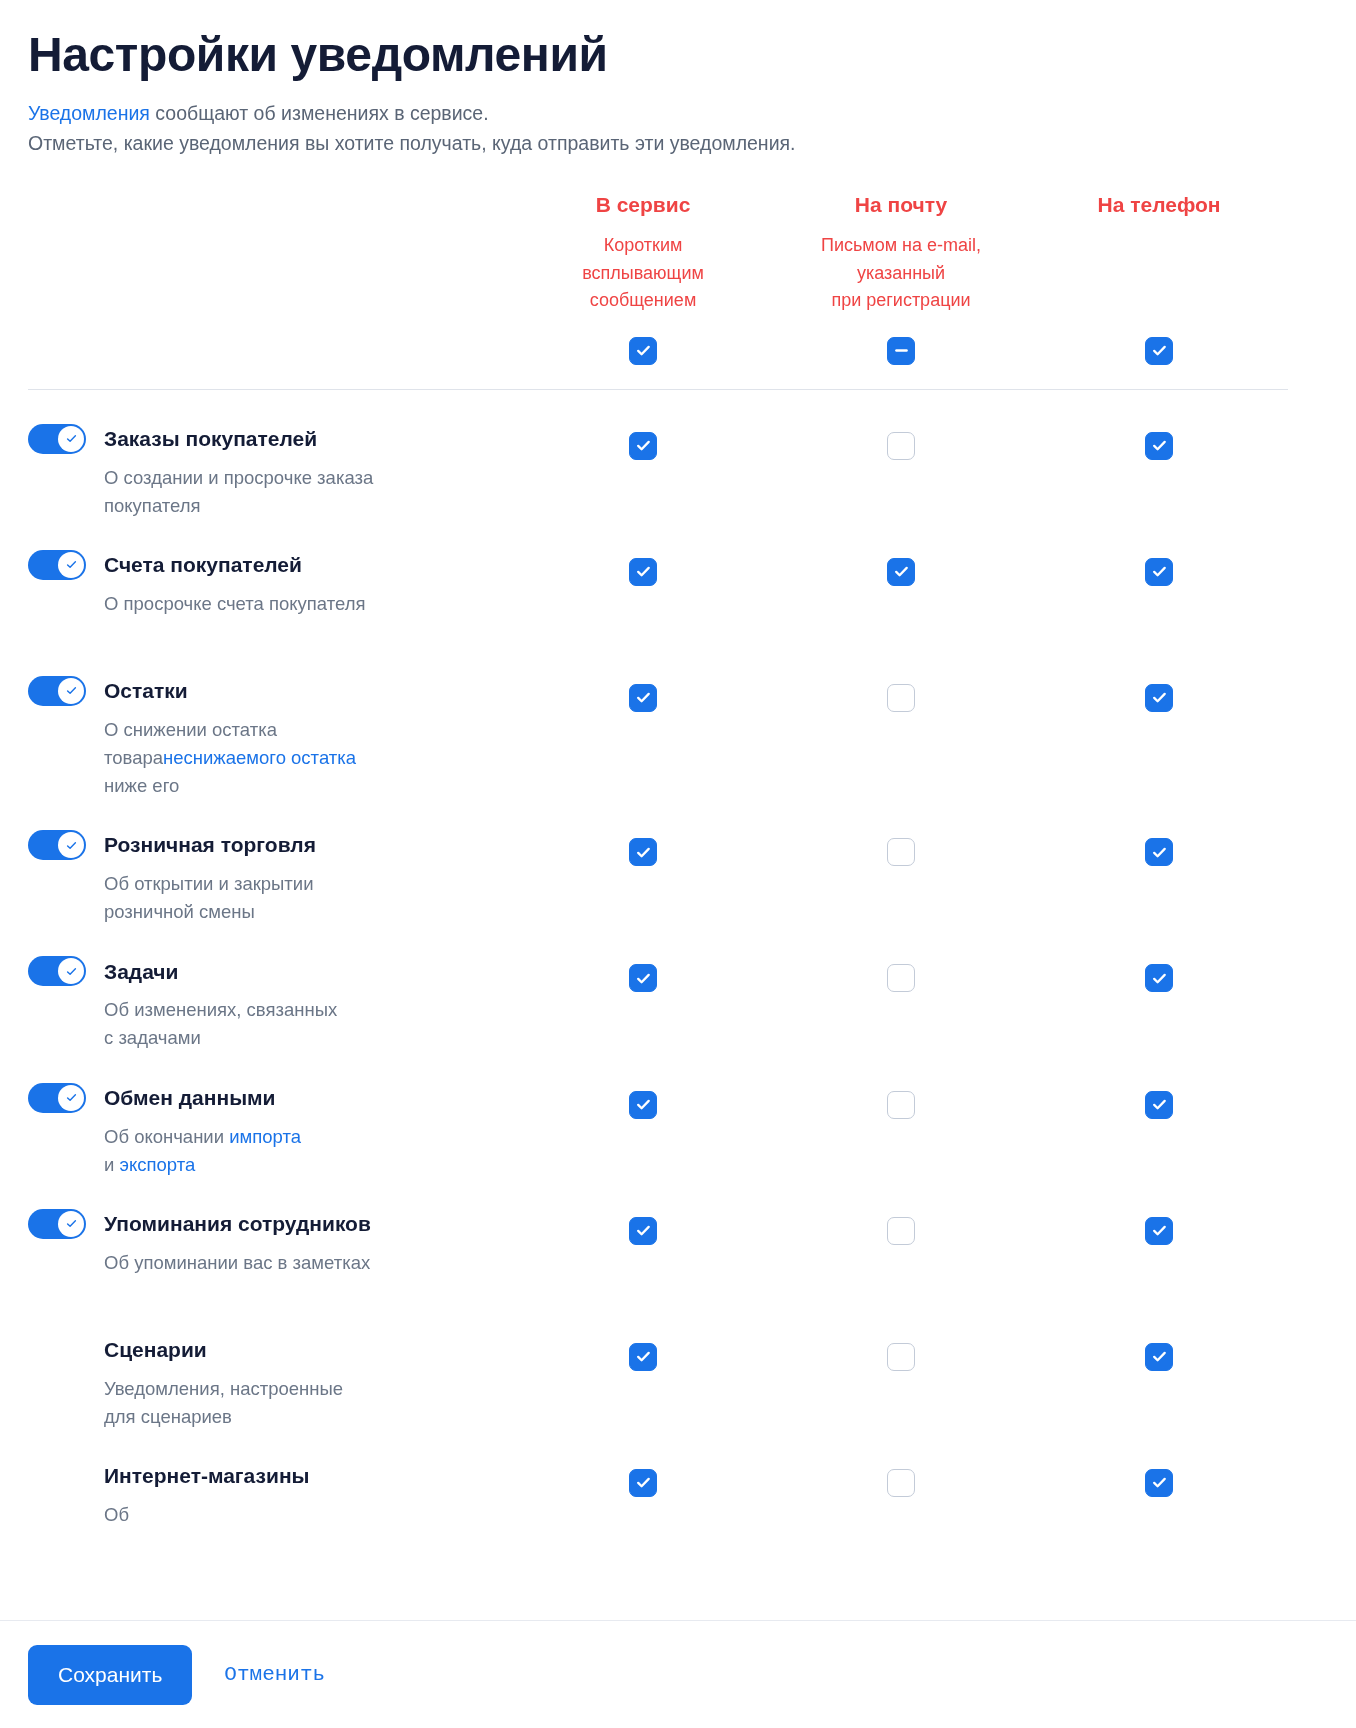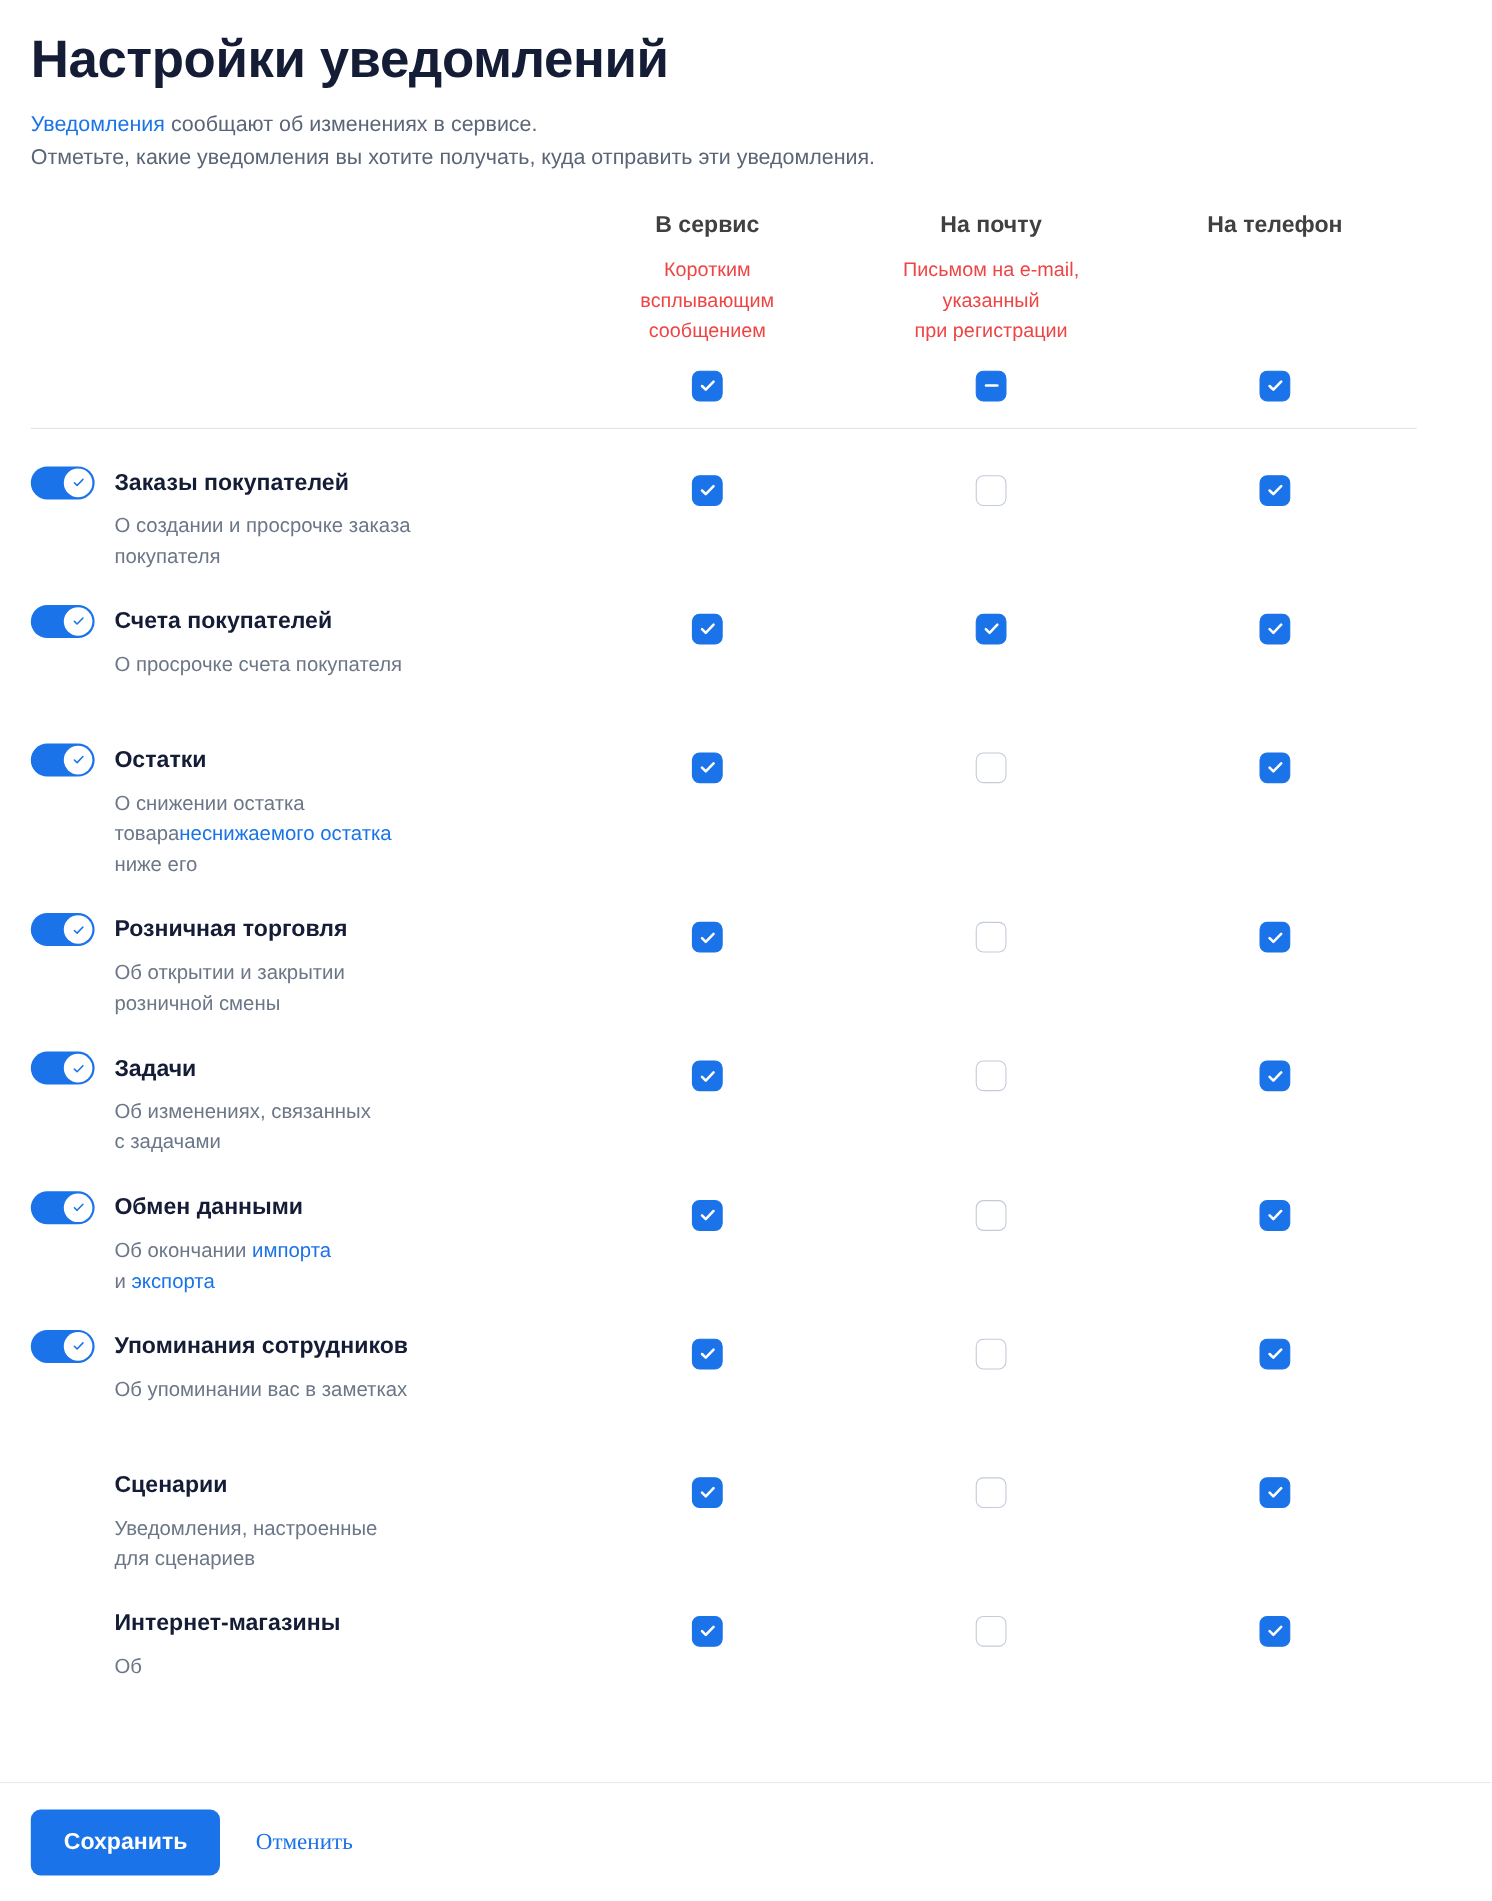--- a/index.html
+++ b/index.html
@@ -68,21 +68,21 @@
   }
 
   
   .col-head {
     text-align: center;
     padding: 0 8px;
   }
   .col-head-title {
     font-size: 21px;
     font-weight: bold;
-    color: #404040;
+    color: #ef4444;
     line-height: 1.25;
     margin-bottom: 14px;
     white-space: nowrap;
   }
   .col-head-sub {
     font-size: 18px;
     line-height: 1.52;
     color: #ef4444;
   }
   .col-head-sub .line { display: block; white-space: nowrap; }
@@ -210,28 +210,27 @@
     background: #1a73e8;
     color: #ffffff;
     border: none;
     border-radius: 9px;
     height: 60px;
     padding: 0 30px;
     font-size: 21px;
     font-family: inherit;
     cursor: pointer;
     line-height: 1;
-    font-weight: bold;
   }
   .btn-text {
     background: none;
     border: none;
     color: #1a73e8;
     font-size: 21px;
-    font-family: Liberation Serif, serif;
+    font-family: Liberation Mono, monospace;
     cursor: pointer;
     padding: 0 6px;
   }
 </style>
 </head>
 <body>
 
 <div class="page">
 
   <div class="scroll-area">

